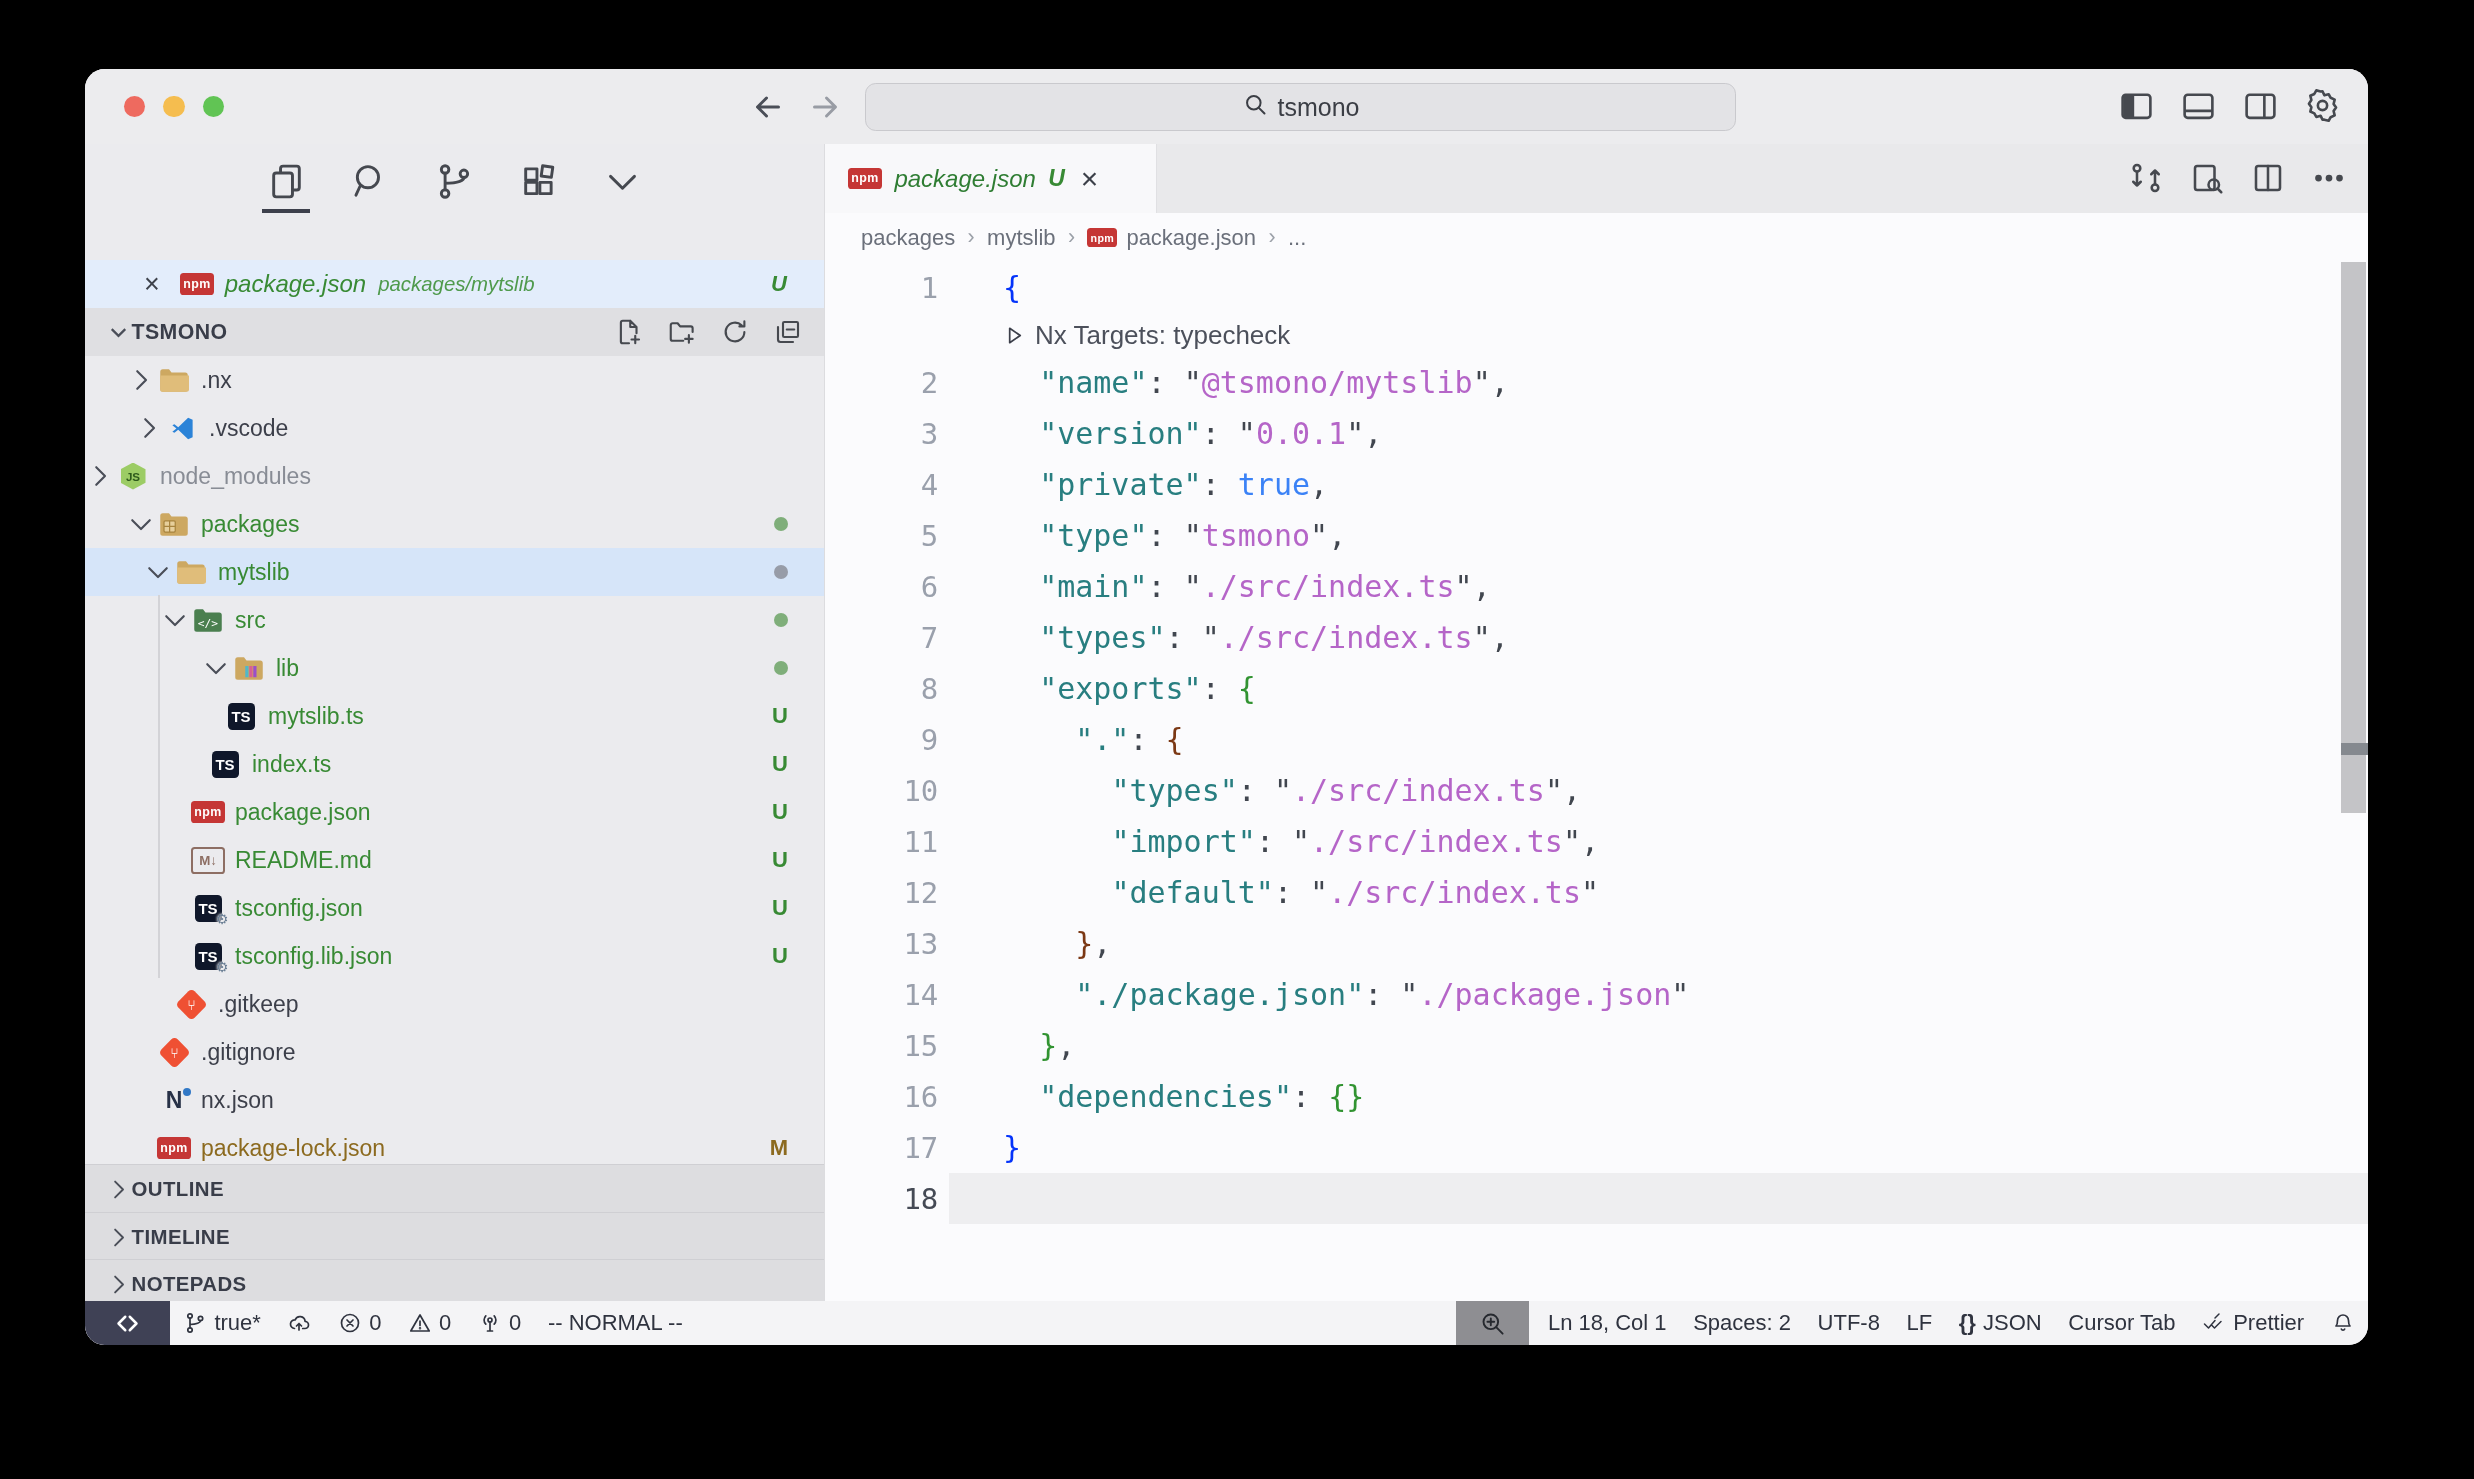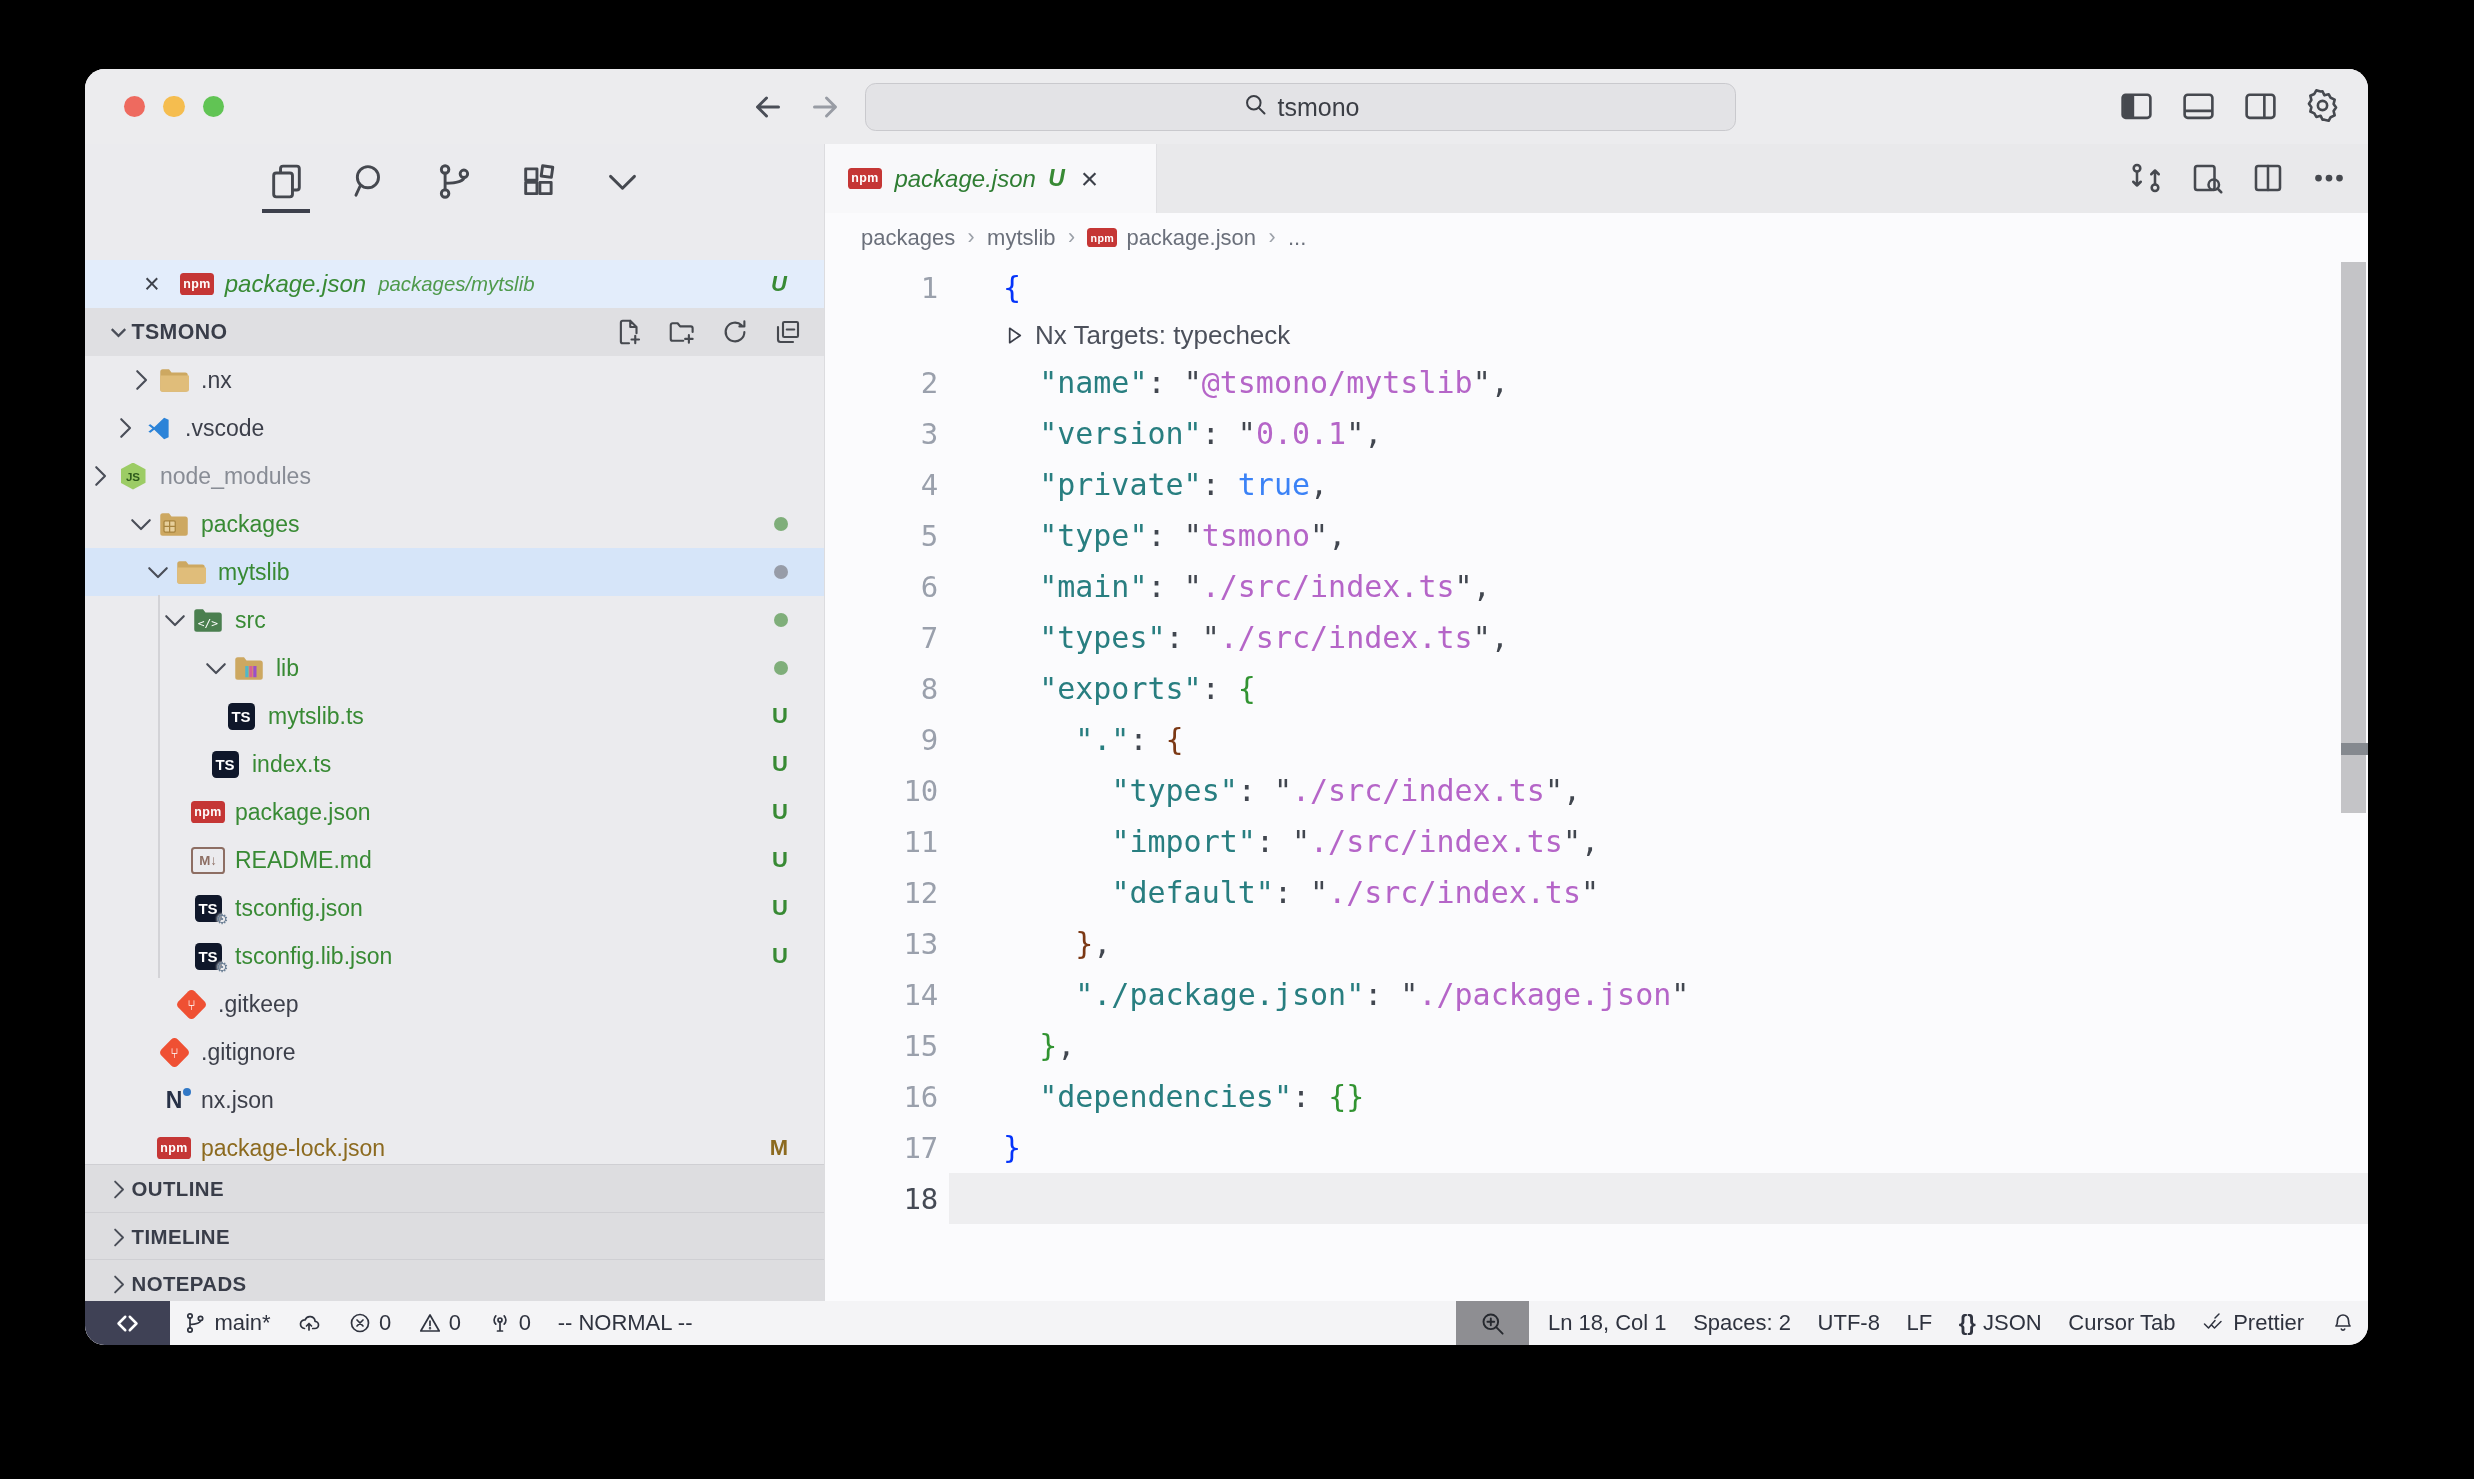--- a/index.html
+++ b/index.html
@@ -268,21 +268,21 @@
                 <span class="gi">
                   <svg width="30" height="27" viewBox="0 0 24 20">
                     <path fill="#cda861" d="M1 3a2 2 0 0 1 2-2h5l2 2.5h11a2 2 0 0 1 2 2V17a2 2 0 0 1-2 2H3a2 2 0 0 1-2-2z"></path>
                     <path fill="#e0bd7a" d="M1 6h23v11a2 2 0 0 1-2 2H3a2 2 0 0 1-2-2z"></path>
                   </svg>
                 </span>
               </span>
               <span class="lbl lbl-dark">.nx</span>
               <span class="tail"></span>
             </div>
-            <div class="trow" style="padding-left: 25px; text-align: center;">
+            <div class="trow" style="padding-left: 49px; text-align: center;">
               <span class="chev"><svg viewBox="0 0 24 24" fill="none" stroke="currentColor" stroke-width="1.7" stroke-linecap="round" stroke-linejoin="round">
                   <path d="M9 5l7 7-7 7"></path>
                 </svg></span>
               <span class="ficon">
                 <span class="gi">
                   <svg width="27" height="27" viewBox="0 0 24 24">
                     <path fill="#2b83d8" d="M17 2.5L8.2 10.8 4.8 8.2 3 9.2l3.6 2.8L3 14.8l1.8 1 3.4-2.6L17 21.5l4-1.8V4.3z"></path>
                   </svg>
                 </span>
               </span>
@@ -650,21 +650,21 @@
           </span>
           <span class="sb-item">
             <span style="display: inline-flex;">
               <svg viewBox="0 0 24 24" fill="none" stroke="currentColor" stroke-width="1.7" stroke-linecap="round" stroke-linejoin="round">
                 <circle cx="7" cy="5" r="2.2"></circle>
                 <circle cx="7" cy="19" r="2.2"></circle>
                 <circle cx="17.5" cy="7.5" r="2.2"></circle>
                 <path d="M7 7.2v9.6M7 13.5c6.5 0 10.5-2 10.5-3.8"></path>
               </svg>
             </span>
-            <span>main*</span>
+            <span>true*</span>
           </span>
           <span class="sb-item">
             <span style="display: inline-flex;">
               <svg viewBox="0 0 24 24" fill="none" stroke="currentColor" stroke-width="1.7" stroke-linecap="round" stroke-linejoin="round">
                 <path d="M7.5 17.5a4.3 4.3 0 1 1 .6-8.6 5.2 5.2 0 0 1 10 1.4 3.6 3.6 0 0 1-.4 7.2h-2"></path>
                 <path d="M12 19v-6.5M9.5 15L12 12.5 14.5 15"></path>
               </svg>
             </span>
           </span>
           <span class="sb-item">

